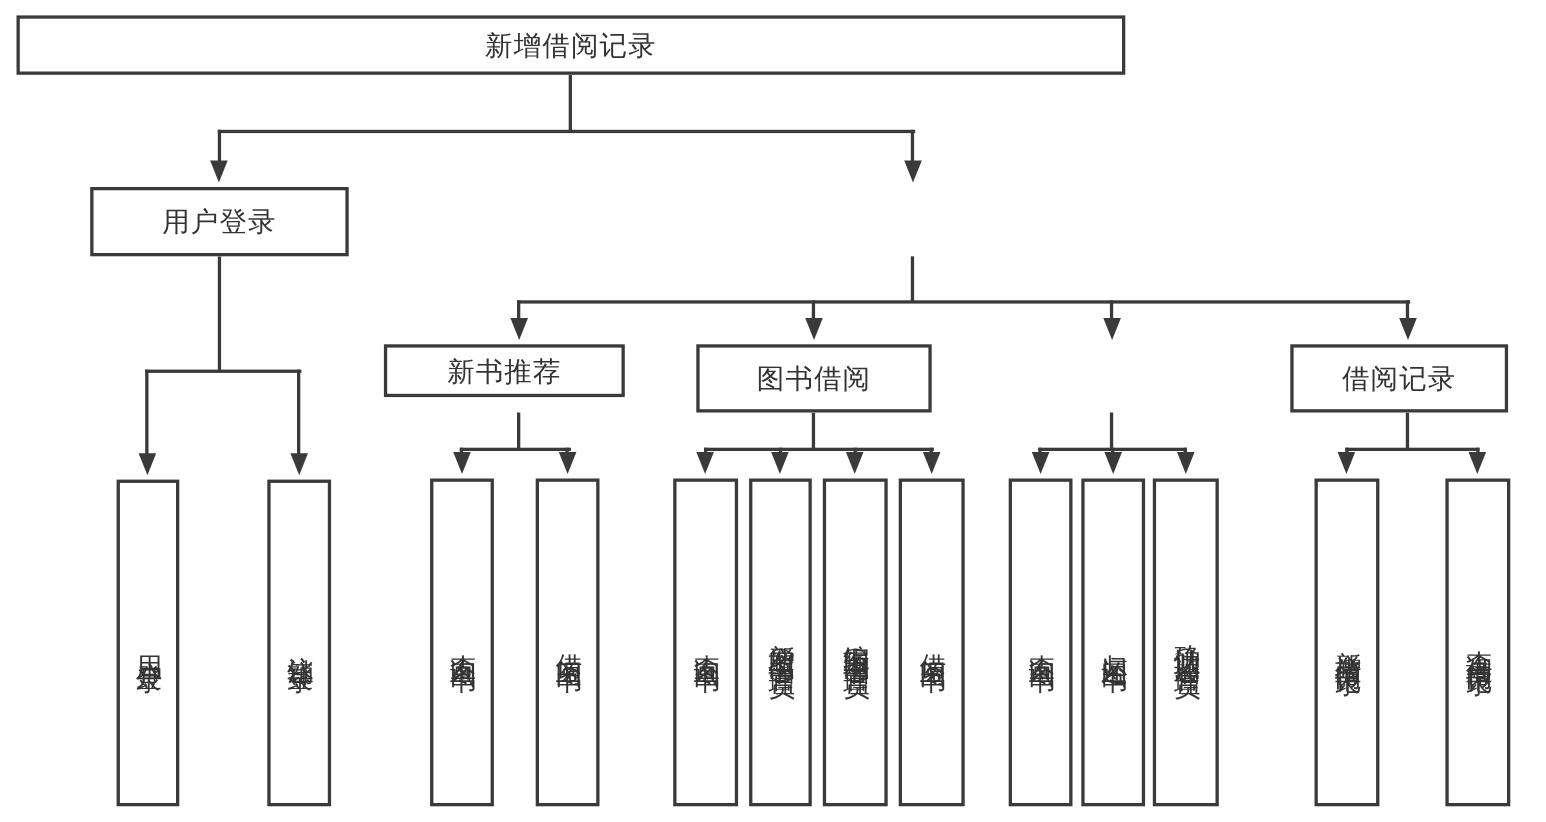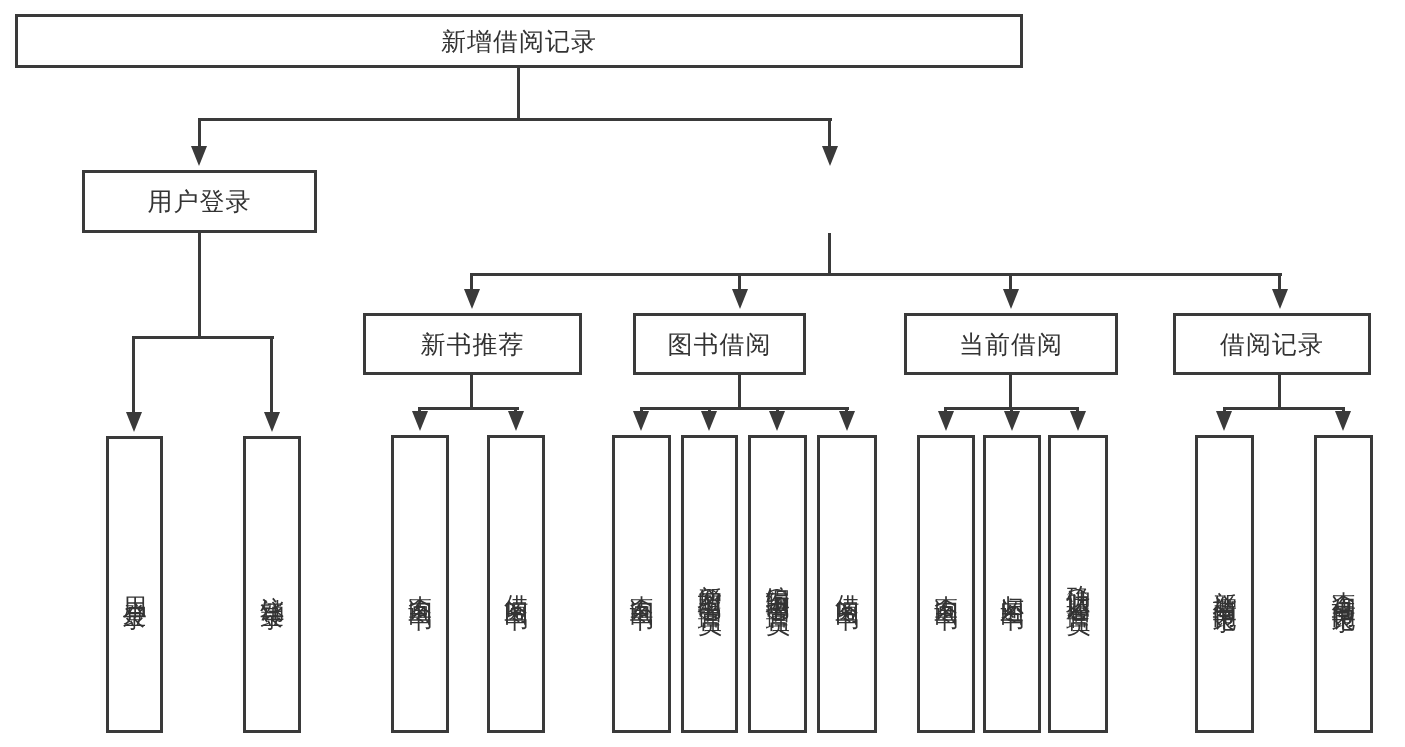--- a/index.html
+++ b/index.html
@@ -91,28 +91,25 @@
   <div class="arrow" style="left:1335px;top:411px"></div>
 
   <div class="node hnode" style="left:15px;top:14px;width:1008px;height:54px">
     <span>新增借阅记录</span>
   </div>
 
   <div class="node hnode" style="left:82px;top:170px;width:235px;height:63px">
     <span>用户登录</span>
   </div>
 
-  <div class="node hnode" style="left:363px;top:313px;width:219px;height:62px">
+  <div class="node hnode" style="left:349px;top:313px;width:219px;height:48px">
     <span>新书推荐</span>
   </div>
-  <div class="node hnode" style="left:633px;top:313px;width:173px;height:62px">
+  <div class="node hnode" style="left:633px;top:313px;width:214px;height:62px">
     <span>图书借阅</span>
-  </div>
-  <div class="node hnode" style="left:904px;top:313px;width:214px;height:62px">
-    <span>当前借阅</span>
   </div>
   <div class="node hnode" style="left:1173px;top:313px;width:198px;height:62px">
     <span>借阅记录</span>
   </div>
 
   <div class="node vnode" style="left:106px;top:436px;width:57px;height:297px">
     <span>用户登录</span>
   </div>
   <div class="node vnode" style="left:243px;top:436px;width:58px;height:297px">
     <span>注销登录</span>

